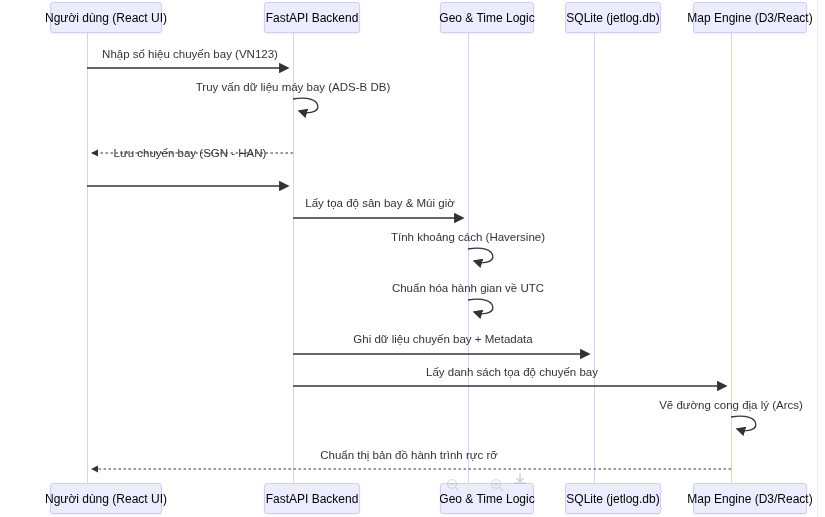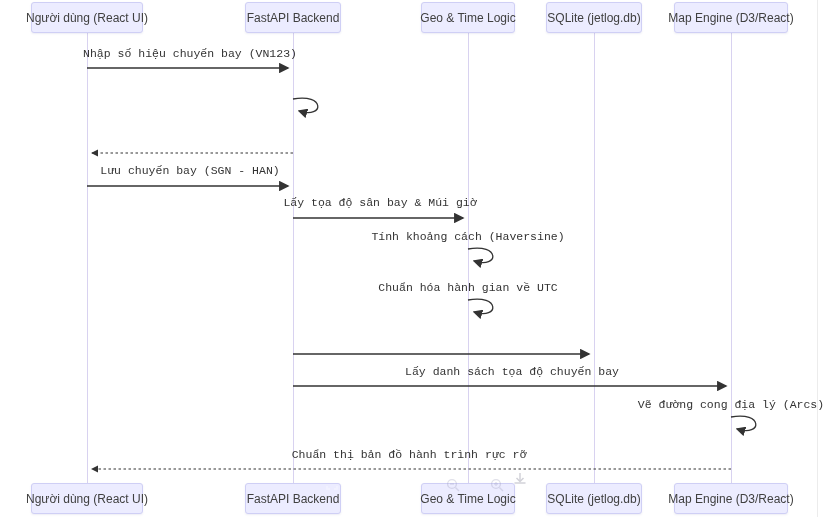--- a/index.html
+++ b/index.html
@@ -8,27 +8,28 @@
     background:#ffffff;
     font-family:"Liberation Sans","DejaVu Sans",sans-serif;
     color:#333;
   }
   .pane-divider{position:absolute;top:0;right:7px;width:1px;height:517px;background:#ececec;}
   .lifeline{position:absolute;top:33px;height:450px;width:1px;background:#d8d2f0;z-index:1;}
   .actor{
     position:absolute;height:31px;box-sizing:border-box;
     background:#ECECFF;border:1px solid #cfcff5;border-radius:3px;
     display:flex;align-items:center;justify-content:center;
-    font-size:12px;color:#404040;z-index:3;
+    font-size:12px;color:#000000;z-index:3;
     box-shadow:0 1px 2px rgba(80,80,160,0.10);
     white-space:nowrap;
+    margin-left:19px;
   }
   .msg-label{
     position:absolute;transform:translateX(-50%);
-    font-size:11.5px;line-height:14px;color:#333;white-space:nowrap;z-index:2;font-family:Liberation Mono, monospace;
+    font-size:11.5px;line-height:14px;color:#333;white-space:nowrap;z-index:2;
   }
   .arrows{position:absolute;left:0;top:0;z-index:2;pointer-events:none;}
   .ghost-icon{position:absolute;z-index:4;}
 </style>
 </head>
 <body>
 
 <div class="stage">
 
   <div class="lifeline" style="left:87px"></div>
@@ -50,24 +51,26 @@
     <line x1="293" y1="218" x2="463" y2="218" stroke="#333" stroke-width="1.4" marker-end="url(#ah)"></line>
     <path d="M 468 249 C 500 243, 500 269, 474 261" fill="none" stroke="#333" stroke-width="1.3" marker-end="url(#ah)"></path>
     <path d="M 468 300 C 500 294, 500 320, 474 312" fill="none" stroke="#333" stroke-width="1.3" marker-end="url(#ah)"></path>
     <line x1="293" y1="354" x2="589" y2="354" stroke="#333" stroke-width="1.4" marker-end="url(#ah)"></line>
     <line x1="293" y1="386" x2="726" y2="386" stroke="#333" stroke-width="1.4" marker-end="url(#ah)"></line>
     <path d="M 731 417 C 763 411, 763 437, 737 429" fill="none" stroke="#333" stroke-width="1.3" marker-end="url(#ah)"></path>
     <line x1="731" y1="469" x2="92" y2="469" stroke="#333" stroke-width="1" stroke-dasharray="2.5,2.5" marker-end="url(#ah)"></line>
   </svg>
 
   <div class="msg-label" style="left:190px;top:47px">Nhập số hiệu chuyến bay (VN123)</div>
-  <div class="msg-label" style="left:190px;top:164px">Lưu chuyến bay (SGN - HAN)</div>
+  <div class="msg-label" style="left:293px;top:80px">Truy vấn dữ liệu máy bay (ADS-B DB)</div>
+  <div class="msg-label" style="left:190px;top:146px">Lưu chuyến bay (SGN - HAN)</div>
   <div class="msg-label" style="left:468px;top:230px">Tính khoảng cách (Haversine)</div>
   <div class="msg-label" style="left:380px;top:196px">Lấy tọa độ sân bay &amp; Múi giờ</div>
   <div class="msg-label" style="left:468px;top:281px">Chuẩn hóa hành gian về UTC</div>
+  <div class="msg-label" style="left:443px;top:332px">Ghi dữ liệu chuyến bay + Metadata</div>
   <div class="msg-label" style="left:731px;top:398px">Vẽ đường cong địa lý (Arcs)</div>
   <div class="msg-label" style="left:512px;top:365px">Lấy danh sách tọa độ chuyến bay</div>
   <div class="msg-label" style="left:409px;top:448px">Chuẩn thị bản đồ hành trình rực rỡ</div>
 
   <div class="actor" style="left:31px;top:2px;width:112px">Người dùng (React UI)</div>
   <div class="actor" style="left:245px;top:2px;width:96px">FastAPI Backend</div>
   <div class="actor" style="left:421px;top:2px;width:94px">Geo &amp; Time Logic</div>
   <div class="actor" style="left:546px;top:2px;width:96px">SQLite (jetlog.db)</div>
   <div class="actor" style="left:674px;top:2px;width:114px">Map Engine (D3/React)</div>
 

